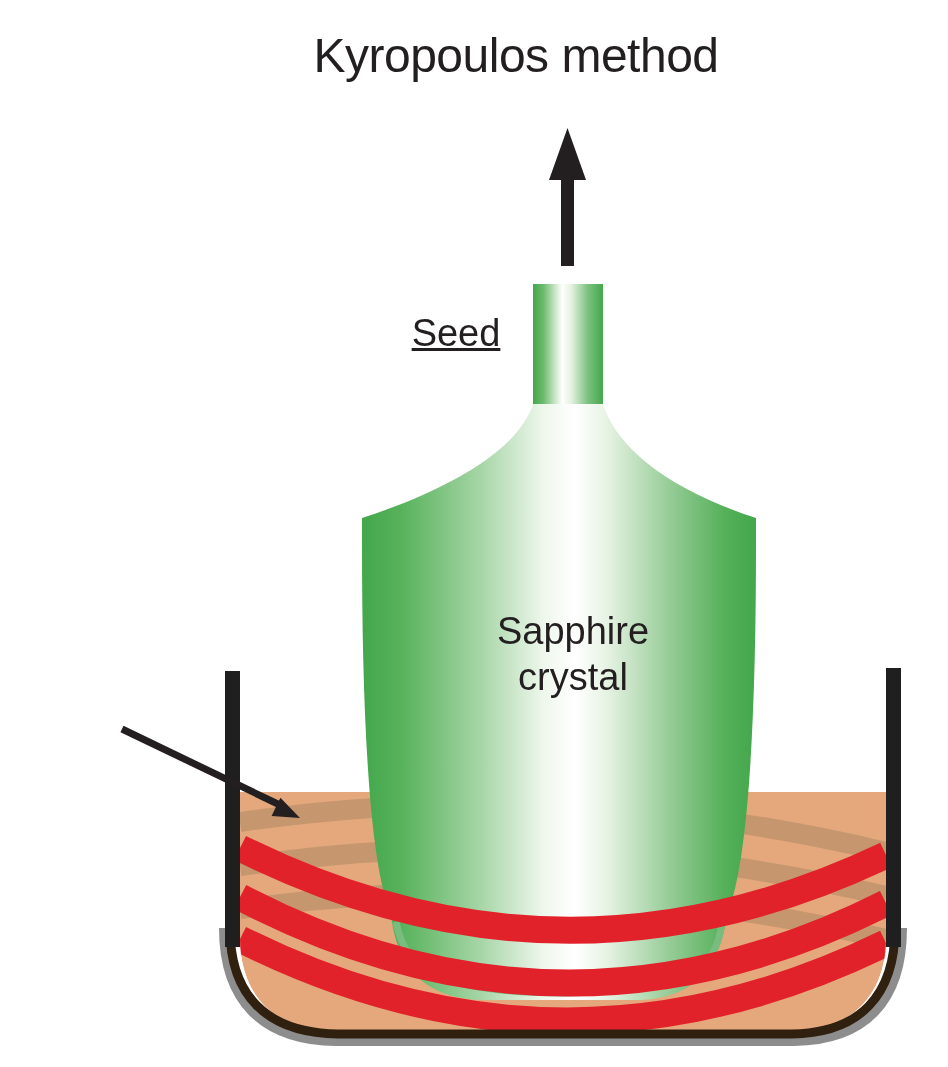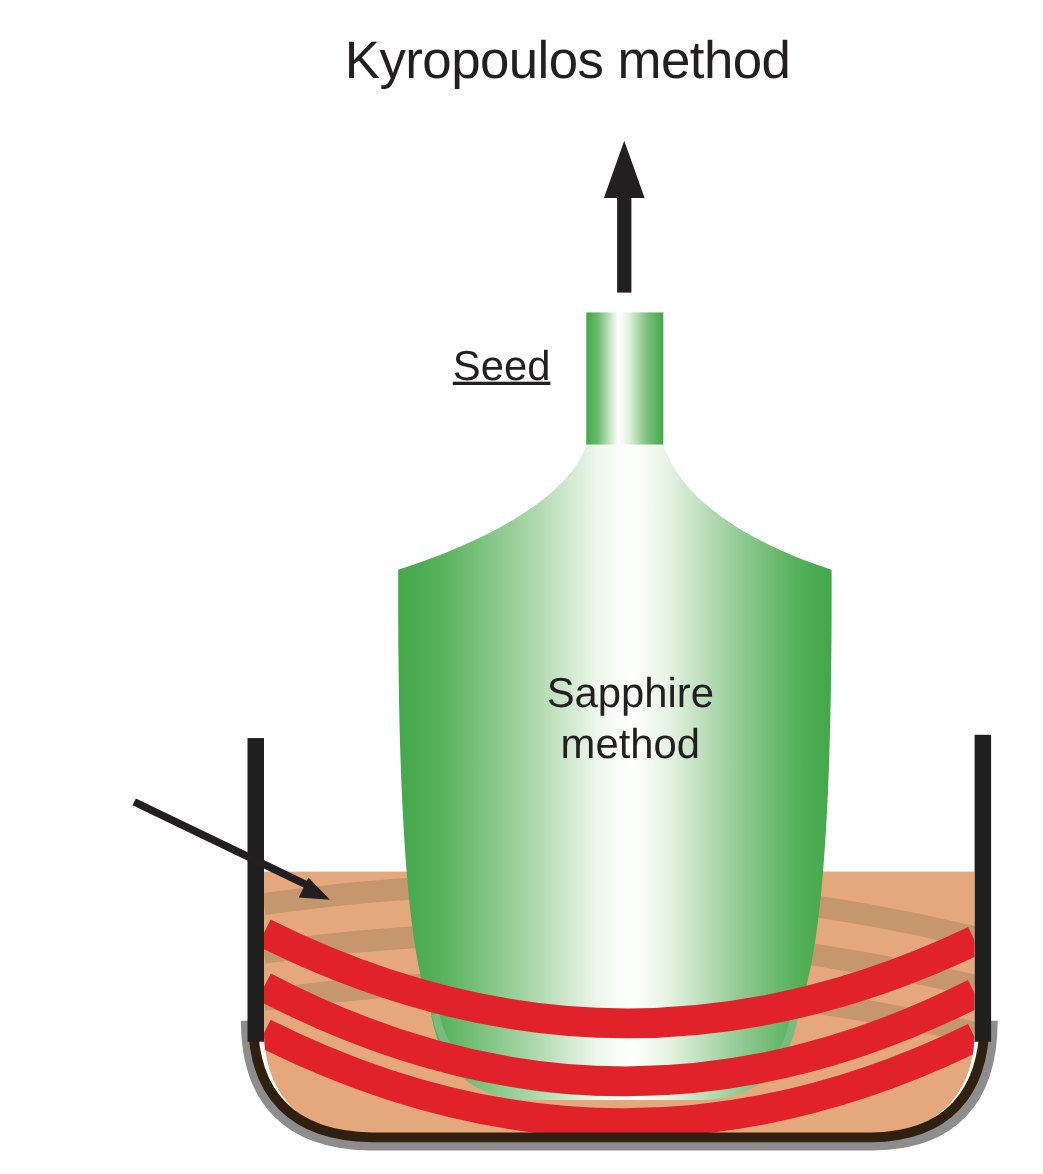--- a/index.html
+++ b/index.html
@@ -122,19 +122,19 @@
       <polygon class="arrow" points="300,818 271.6,815.9 280.4,797.7"></polygon>
     </g>
   </svg>
 
   <div class="title">Kyropoulos method</div>
 
   <div class="label" style="left:456px;top:310px;text-decoration:underline;">Seed</div>
 
   <div class="label" style="left:573px;top:608px;">
     <div>Sapphire</div>
-    <div>method</div>
+    <div>crystal</div>
   </div>
 
   <div class="label" style="left:113px;top:630px;">
   </div>
 
 </div>
 
 </body></html>

